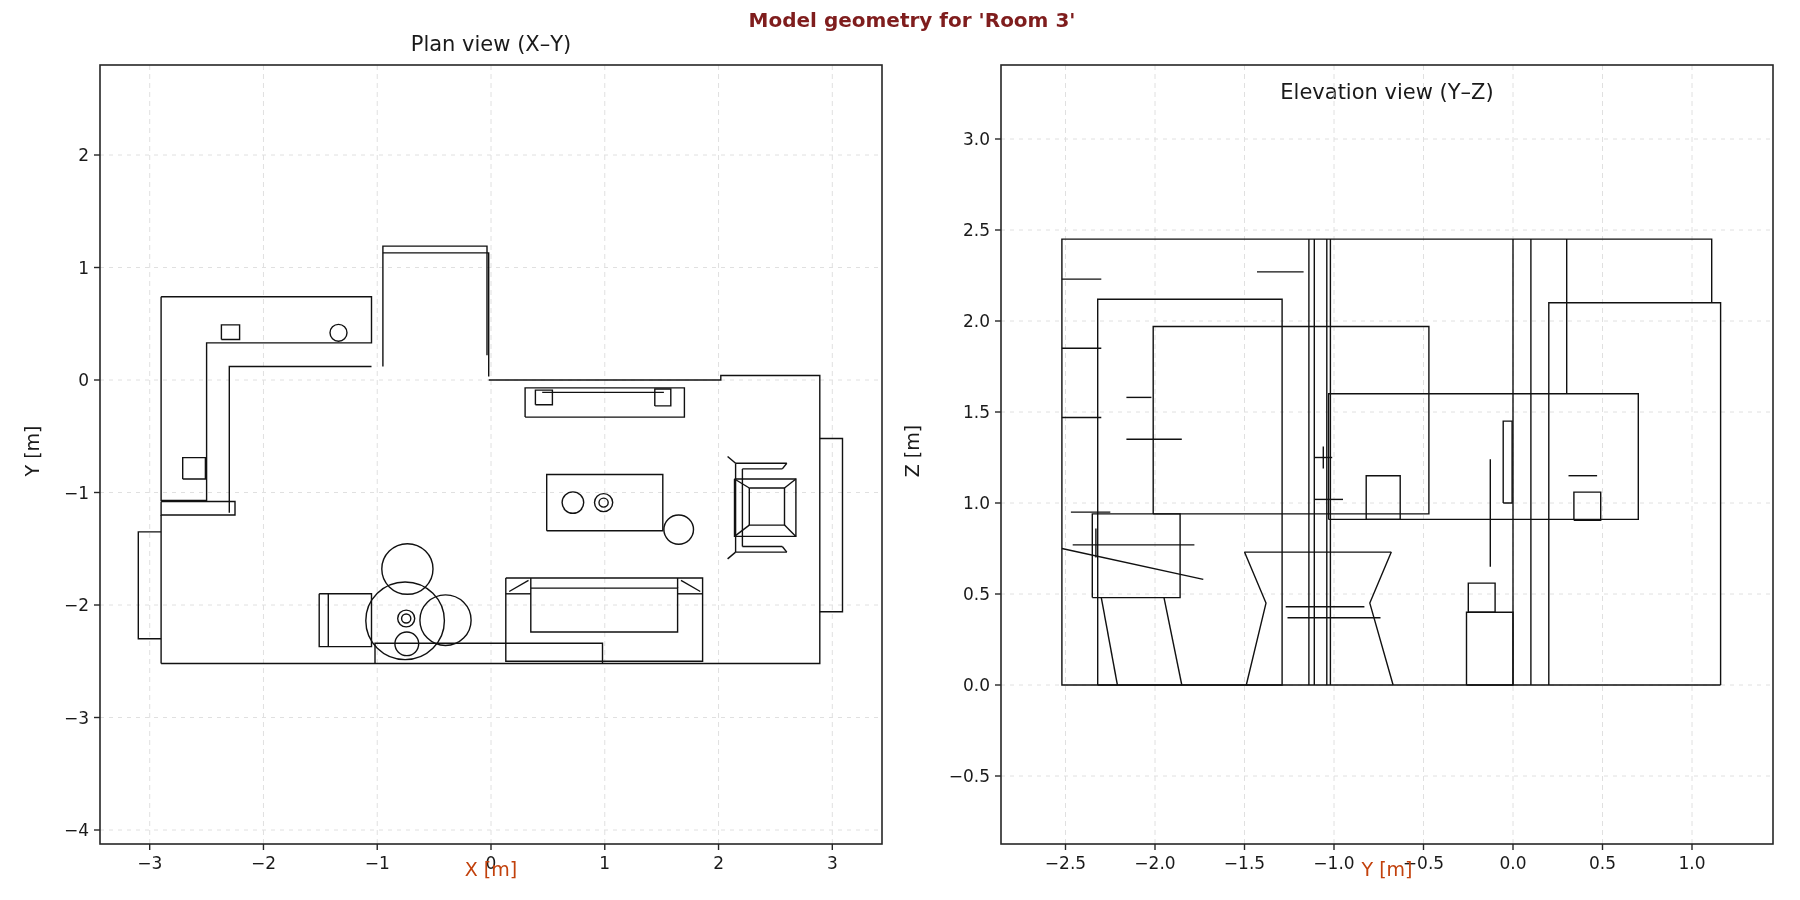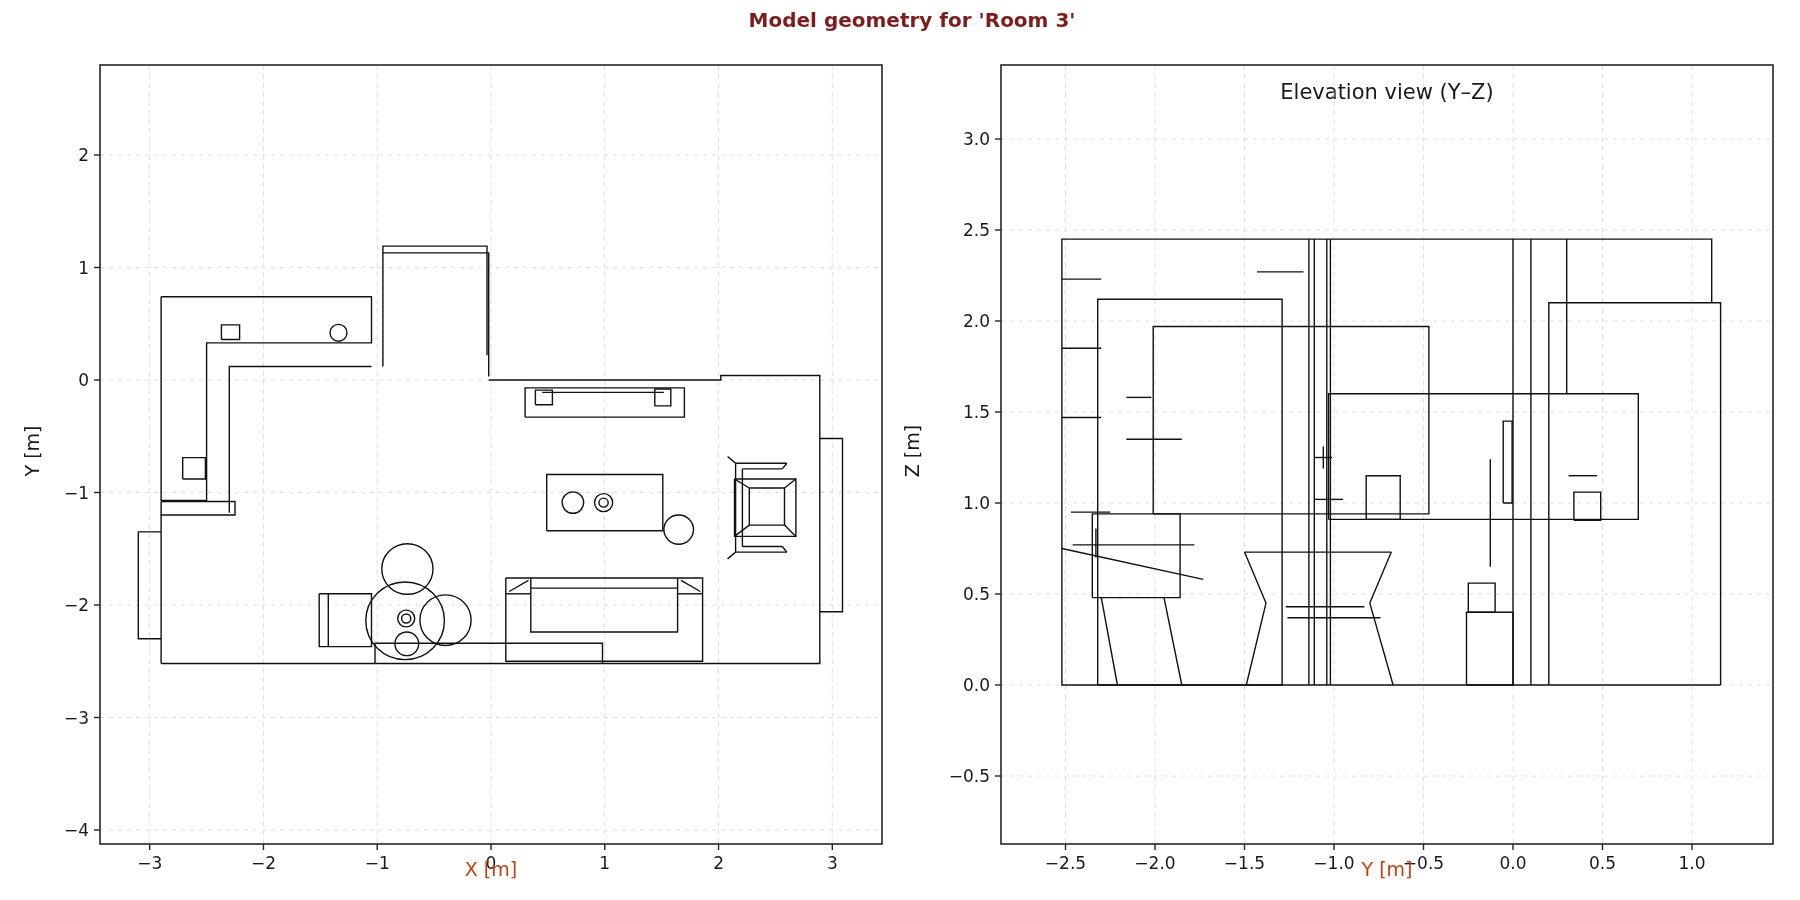--- a/index.html
+++ b/index.html
@@ -17,20 +17,21 @@
   #xlabel-elev{left:1001px;top:858px;width:772px;}
   #ylabel-plan{left:-8px;top:440px;width:80px;text-align:center;}
   #ylabel-elev{left:872px;top:440px;width:80px;text-align:center;}
 </style>
 </head>
 <body>
 
 <div id="figure">
   <div class="suptitle">Model geometry for 'Room 3'</div>
 
+  <div id="title-plan" class="axtitle">Plan view (X–Y)</div>
   <div id="title-elev" class="axtitle">Elevation view (Y–Z)</div>
 
   <svg id="chart-svg" width="1800" height="900">
       <g>
         <g stroke="#e0e0e0" stroke-width="1" stroke-dasharray="5 4">
           <line x1="149.69" y1="65" x2="149.69" y2="844"></line>
           <line x1="263.46000000000004" y1="65" x2="263.46000000000004" y2="844"></line>
           <line x1="377.23" y1="65" x2="377.23" y2="844"></line>
           <line x1="491" y1="65" x2="491" y2="844"></line>
           <line x1="604.77" y1="65" x2="604.77" y2="844"></line>

